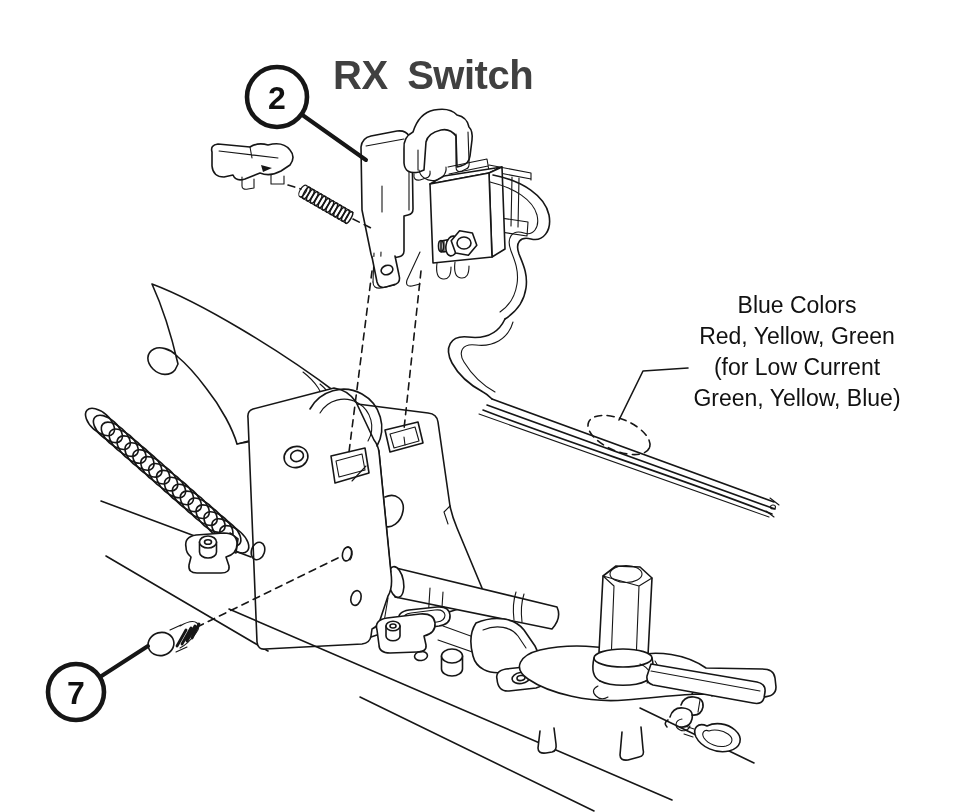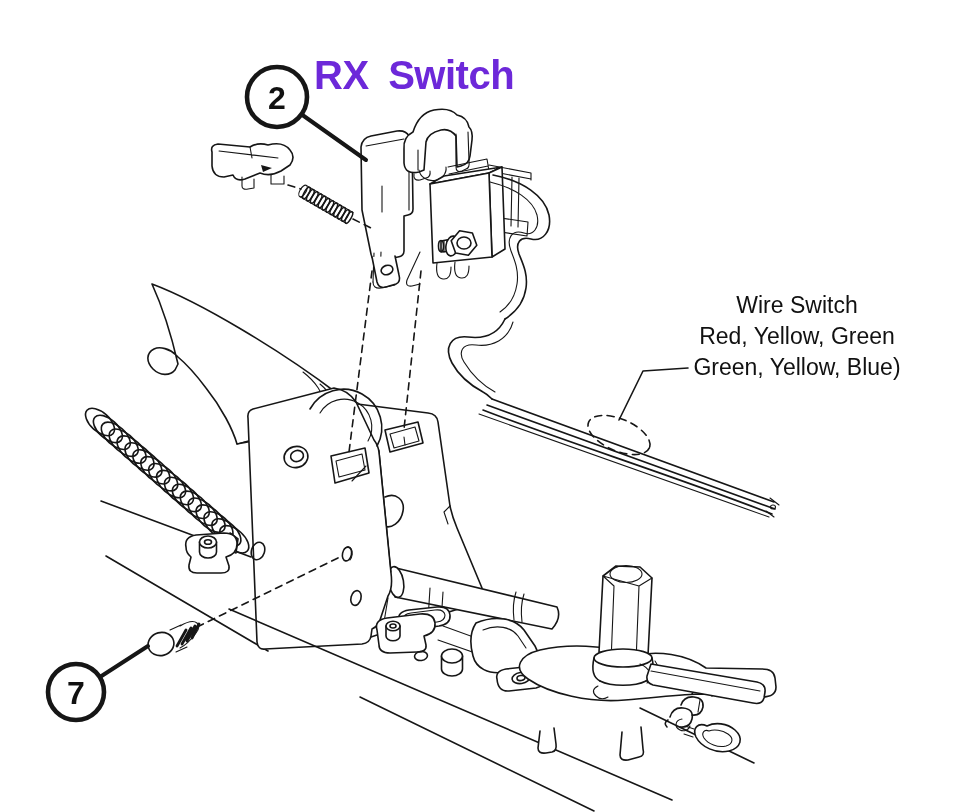--- a/index.html
+++ b/index.html
@@ -11,23 +11,23 @@
       stroke:#161616;stroke-width:1.6;fill:none;stroke-linecap:round;stroke-linejoin:round;}
   #art .w{fill:#ffffff;}
   #art .dk{fill:#161616;stroke:none;}
   #art .thin{stroke-width:1.1;}
   #art .dash{stroke-dasharray:7 5.5;}
   #art .lead{stroke-width:4;}
   #art .co{stroke-width:4.6;fill:#ffffff;}
   #art .th{stroke-width:2.8;}
   #art text{stroke:none;}
   .num{font:bold 32px "Liberation Sans", sans-serif;fill:#111;}
-  .title{position:absolute;left:314px;top:53px;width:230px;height:44px;
+  .title{position:absolute;left:333px;top:53px;width:230px;height:44px;
          font-weight:bold;font-size:40px;letter-spacing:-0.5px;word-spacing:9px;
-         white-space:nowrap;color:#6d28d9;}
+         white-space:nowrap;color:#404040;}
   .note{position:absolute;left:670px;top:290px;width:254px;text-align:center;
         font-size:23px;line-height:31px;color:#111;}
 </style>
 </head>
 <body>
 
 <div class="stage">
 
 <svg id="art" width="968" height="812" viewBox="0 0 968 812">
   <defs>
@@ -307,18 +307,19 @@
   <g>
     <path d="M100,677 L148,646" class="lead"></path>
     <circle cx="76" cy="692" r="28" class="co"></circle>
     <text x="76" y="704" text-anchor="middle" class="num">7</text>
   </g>
 </svg>
 
 <div class="title">RX Switch</div>
 
 <div class="note">
-  <div>Wire Switch</div>
+  <div>Blue Colors</div>
   <div>Red, Yellow, Green</div>
+  <div>(for Low Current</div>
   <div>Green, Yellow, Blue)</div>
 </div>
 
 </div>
 
 </body></html>

